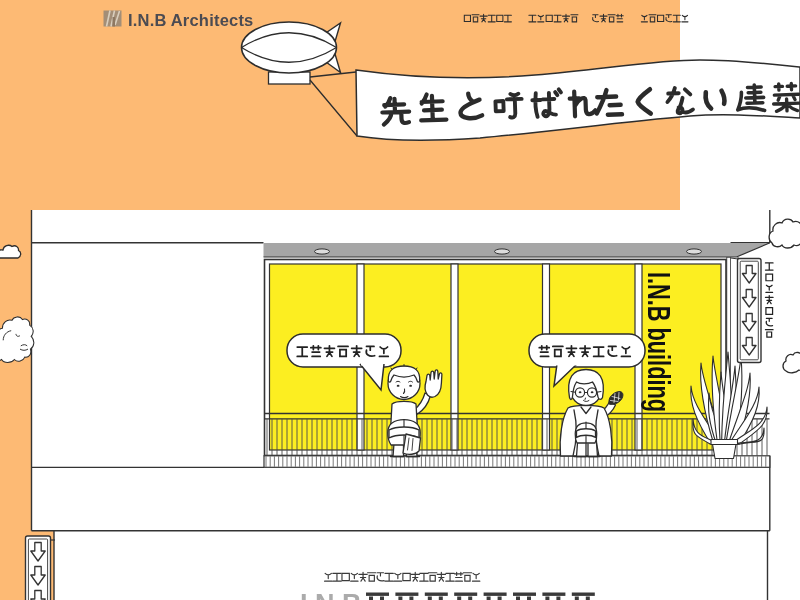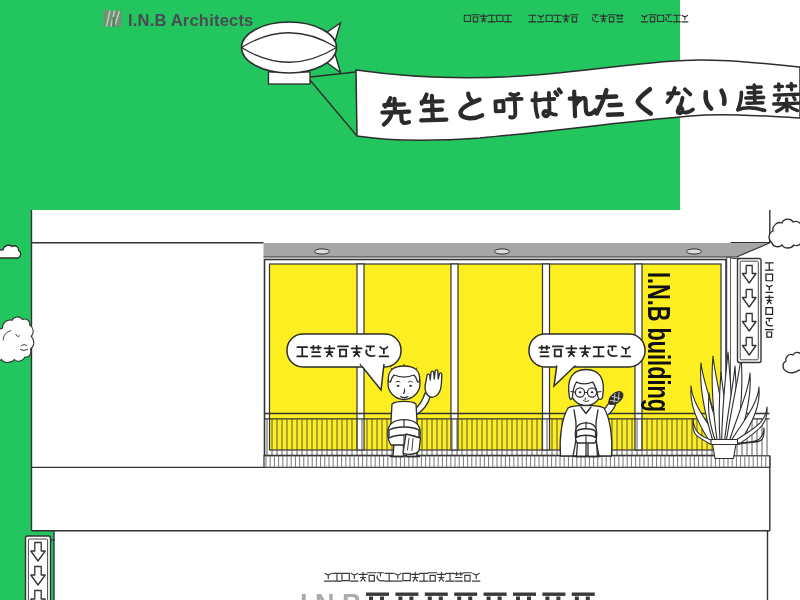--- a/index.html
+++ b/index.html
@@ -1,17 +1,17 @@
 <!DOCTYPE html>
 <html><head>
 <meta charset="utf-8">
 <style>
 html,body{margin:0;padding:0;}
 body{width:800px;height:600px;overflow:hidden;font-family:"Liberation Sans",sans-serif;}
-#stage{position:relative;width:680px;height:600px;background:#22c55e;}
+#stage{position:relative;width:680px;height:600px;background:#fdba74;}
 svg{position:absolute;left:0;top:0;}
 </style>
 </head>
 <body>
 <div id="stage">
 <svg width="800" height="600" viewBox="0 0 800 600" xmlns="http://www.w3.org/2000/svg" xmlns:xlink="http://www.w3.org/1999/xlink">
 <defs>
 
 <g id="kA">
           <path d="M1,2 H9 M5,2 V9.5 M1,9.5 H9"></path>

